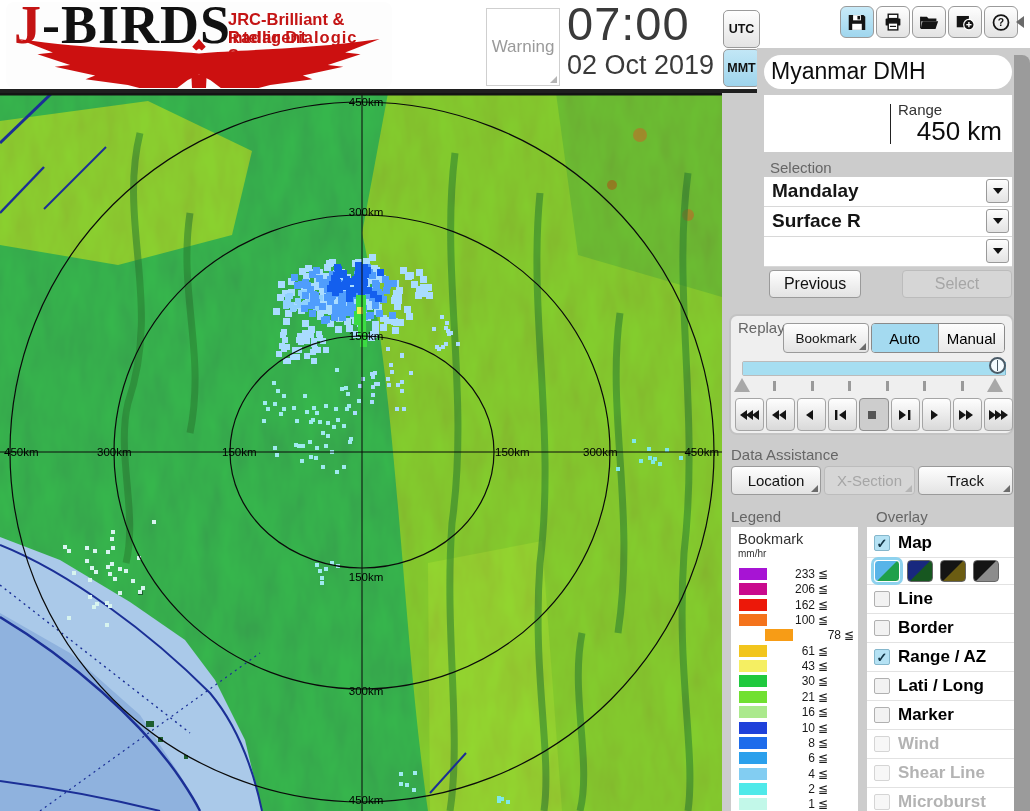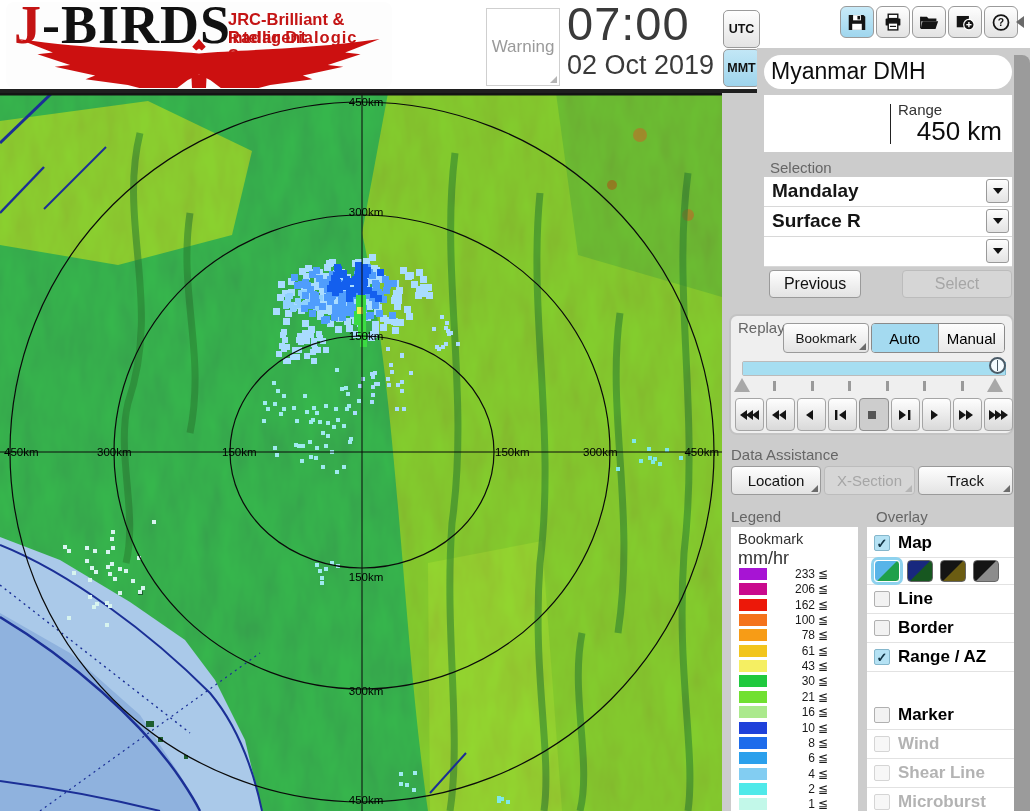--- a/index.html
+++ b/index.html
@@ -75,21 +75,21 @@
   .pb-btn{flex:1;border:1px solid #a5a5a5;border-radius:4px;background:linear-gradient(#fefefe,#d9d9d9);
           display:flex;align-items:center;justify-content:center;padding:0;cursor:pointer;}
   .pb-btn.active{background:#cdcdcd;border-color:#8f8f8f;}
   .pb-btn svg{fill:#141414;}
   .pb-btn.active svg{fill:#555;}
   
   .da-btn{top:466px;height:29px;font-size:15px;}
   
   #legend-box{left:731px;top:527px;width:127px;height:284px;}
   #legend-title{position:absolute;left:7px;top:4px;font-size:14.5px;color:#333;}
-  #legend-unit{position:absolute;left:7px;top:21px;font-size:18px;color:#333;}
+  #legend-unit{position:absolute;left:7px;top:21px;font-size:10px;color:#333;}
   .lg-row{position:absolute;left:0;width:146px;height:14px;display:flex;align-items:center;}
   .lg-sw{margin-left:8px;width:28px;height:12px;}
   .lg-val{width:48px;text-align:right;font-size:12px;color:#1a1a1a;}
   .lg-lte{margin-left:3px;font-size:12px;color:#1a1a1a;}
   
   #overlay-box{left:867px;top:527px;width:147px;height:284px;}
   .ov-row{position:absolute;left:0;width:147px;display:flex;align-items:center;height:28px;
           border-bottom:1px solid #e2e2e2;}
   .cb{margin-left:7px;width:16px;height:16px;border:1px solid #b0b0b0;background:#f2f2f2;border-radius:2px;
       display:flex;align-items:center;justify-content:center;font-size:13px;font-weight:bold;color:#134;box-sizing:border-box;}
@@ -924,21 +924,21 @@
       <div class="lg-row" style="top: 70.7px;">
         <span class="lg-sw" style="background:#ec1809"></span>
     <span class="lg-val">162</span>
     <span class="lg-lte">≦</span>
       </div>
       <div class="lg-row" style="top: 86.05px;">
         <span class="lg-sw" style="background:#f4731c"></span>
     <span class="lg-val">100</span>
     <span class="lg-lte">≦</span>
       </div>
-      <div class="lg-row" style="top: 101.4px;">
+      <div class="lg-row" style="top: 101.4px; padding-left: 26px;">
         <span class="lg-sw" style="background:#f79c16"></span>
     <span class="lg-val">78</span>
     <span class="lg-lte">≦</span>
       </div>
       <div class="lg-row" style="top: 116.75px;">
         <span class="lg-sw" style="background:#f2c51d"></span>
     <span class="lg-val">61</span>
     <span class="lg-lte">≦</span>
       </div>
       <div class="lg-row" style="top: 132.1px;">
@@ -1003,20 +1003,24 @@
     <span class="ov-label ">Line</span>
     </div>
     <div class="ov-row" style="top: 87px;">
       <span class="cb  "></span>
     <span class="ov-label ">Border</span>
     </div>
     <div class="ov-row" style="top: 116px;">
       <span class="cb on ">✓</span>
     <span class="ov-label ">Range / AZ</span>
     </div>
+    <div class="ov-row" style="top: 145px;">
+      <span class="cb  "></span>
+    <span class="ov-label ">Lati / Long</span>
+    </div>
     <div class="ov-row" style="top: 174px;">
       <span class="cb  "></span>
     <span class="ov-label ">Marker</span>
     </div>
     <div class="ov-row" style="top: 203px;">
       <span class="cb  dis"></span>
     <span class="ov-label dis">Wind</span>
     </div>
     <div class="ov-row" style="top: 232px;">
       <span class="cb  dis"></span>

